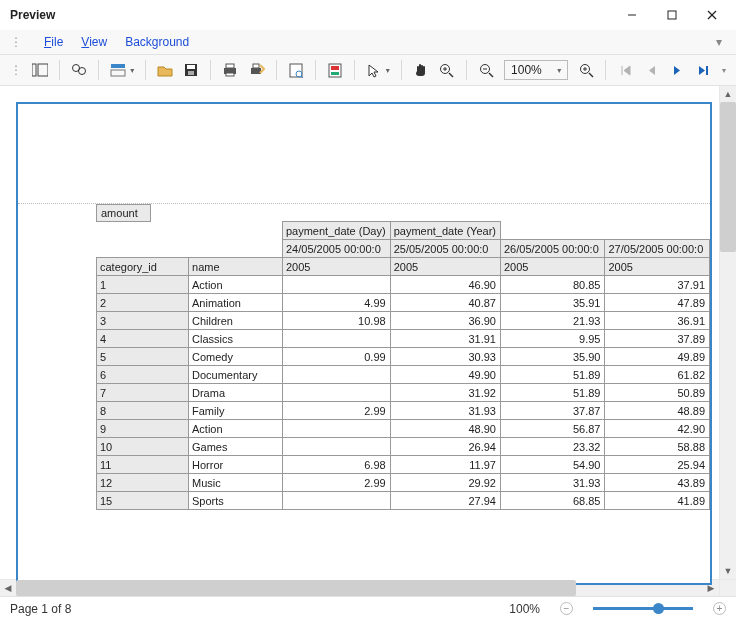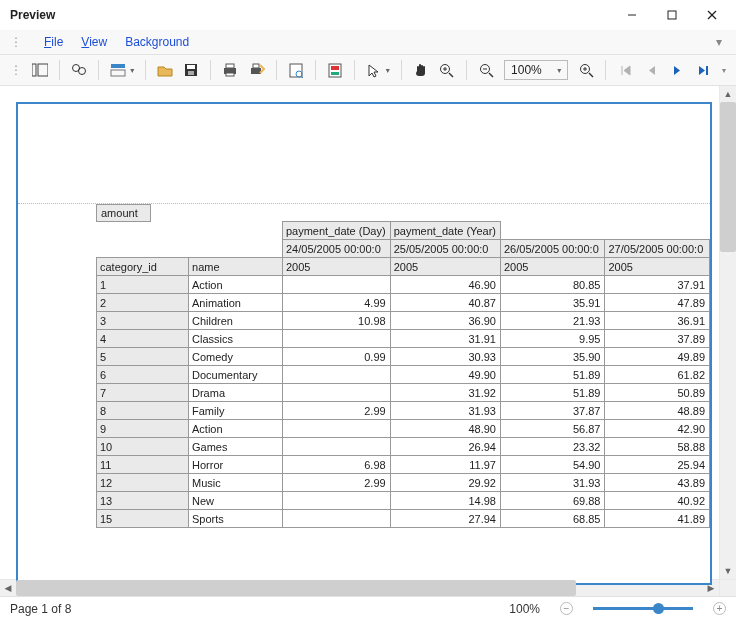--- a/index.html
+++ b/index.html
@@ -340,28 +340,20 @@
             </tr>
             <tr>
               <td class="hdr cw0">12</td>
               <td class="cw1">Music</td>
               <td class="cwv num">2.99</td>
               <td class="cwv num">29.92</td>
               <td class="cwv num">31.93</td>
               <td class="cwv num">43.89</td>
             </tr>
             <tr>
-              <td class="hdr cw0">13</td>
-              <td class="cw1">New</td>
-              <td class="cwv num"></td>
-              <td class="cwv num">14.98</td>
-              <td class="cwv num">69.88</td>
-              <td class="cwv num">40.92</td>
-            </tr>
-            <tr>
               <td class="hdr cw0">15</td>
               <td class="cw1">Sports</td>
               <td class="cwv num"></td>
               <td class="cwv num">27.94</td>
               <td class="cwv num">68.85</td>
               <td class="cwv num">41.89</td>
             </tr>
           </tbody>
         </table>
     </div>

